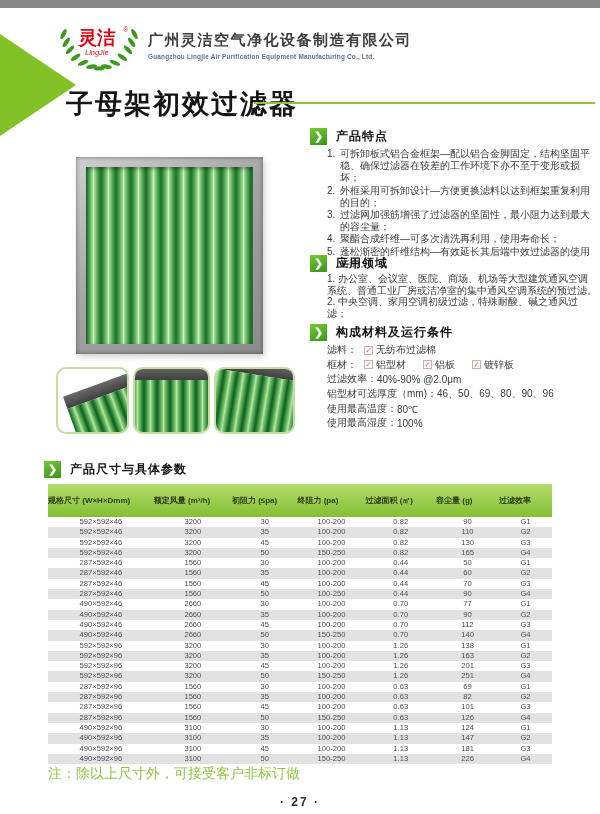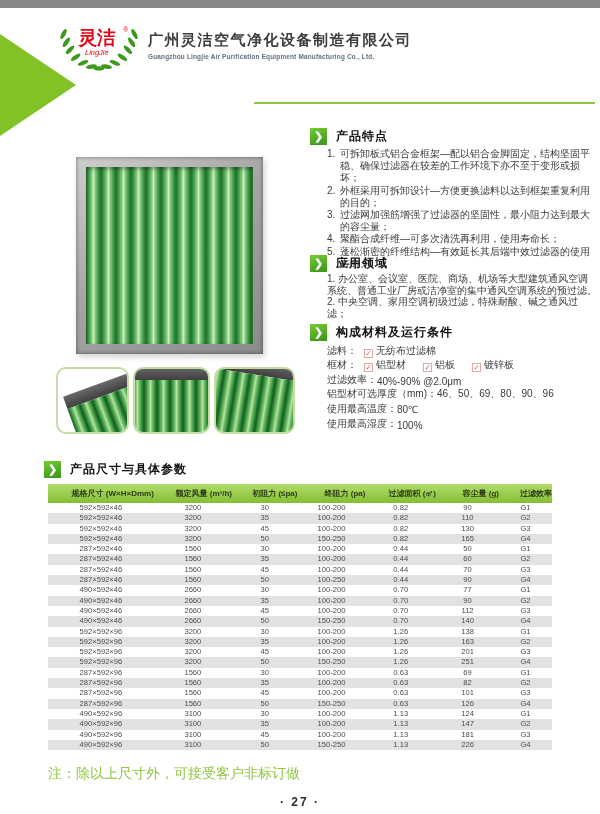--- a/index.html
+++ b/index.html
@@ -74,38 +74,38 @@
   .features-list { position:absolute; left:327px; top:140px; width:268px;
     font-size:10px; line-height:12.2px; color:#3a3a3a; }
   .feat-item { display:flex; }
   .feat-num { width:13px; flex:none; }
   .feat-txt { flex:1; }
 
   .app-list { position:absolute; left:327px; top:265px; width:270px;
     font-size:10px; line-height:11.6px; color:#3a3a3a; }
 
   .mat-list { position:absolute; left:327px; top:335px; width:270px; font-size:10px; color:#3a3a3a; }
-  .mat-line { display:flex; align-items:flex-end; height:14.6px; }
+  .mat-line { display:flex; align-items:center; height:14.6px; }
   .checkbox {
     width:9px; height:9px; flex:none; background:#fff;
     border:1px solid #e0a9a5; color:#bd6a64; font-size:8px; line-height:7px;
     display:inline-flex; align-items:center; justify-content:center;
     margin:0 3px 0 7px;
   }
   .mat-opt { margin-right:10px; }
 
   
   .params-table {
     position:absolute; left:48px; top:476px; width:504px;
     border-collapse:collapse; table-layout:fixed;
   }
   .params-table th {
     background:linear-gradient(#b2dc6b,#84bf33);
-    color:#2f3b1a; font-size:8px; font-weight:bold; height:19px;
-    text-align:right; padding:0;
+    color:#2f3b1a; font-size:8px; font-weight:bold; height:33px;
+    text-align:left; padding:0;
   }
   .params-table td {
     font-size:7.6px; color:#4c4c4c; text-align:center;
     height:10.3px; padding:0; line-height:10.3px;
   }
   .params-table tbody tr:nth-child(even) td { background:#e2e2e2; }
 
   .note { position:absolute; left:48px; top:757px; font-size:14px; color:#8dc63f; }
   .page-num { position:absolute; left:0; right:0; top:787px; text-align:center;
     font-size:12px; font-weight:600; color:#2c2c2c; letter-spacing:2px; }
@@ -136,20 +136,21 @@
     <text x="26" y="27" font-size="20" font-weight="bold" fill="#e60012" font-family="Liberation Serif, serif">灵洁</text>
     <text x="33" y="39" font-size="8" font-style="italic" fill="#e60012">LingJie</text>
     <text x="74" y="14" font-size="7" fill="#e60012">®</text>
   </svg>
 
   <div class="company">
     <div class="company-cn">广州灵洁空气净化设备制造有限公司</div>
     <div class="company-en">Guangzhou Lingjie Air Purification Equipment Manufacturing Co., Ltd.</div>
   </div>
 
+  <div class="page-title">子母架初效过滤器</div>
   <div class="title-line"></div>
 
   <div class="product-main">
     <div class="pleats"></div>
   </div>
   <div class="thumb thumb-1">
     <div class="thumb-photo t1">
       <div class="thumb-frame"></div>
       <div class="thumb-pleats"></div>
     </div>

